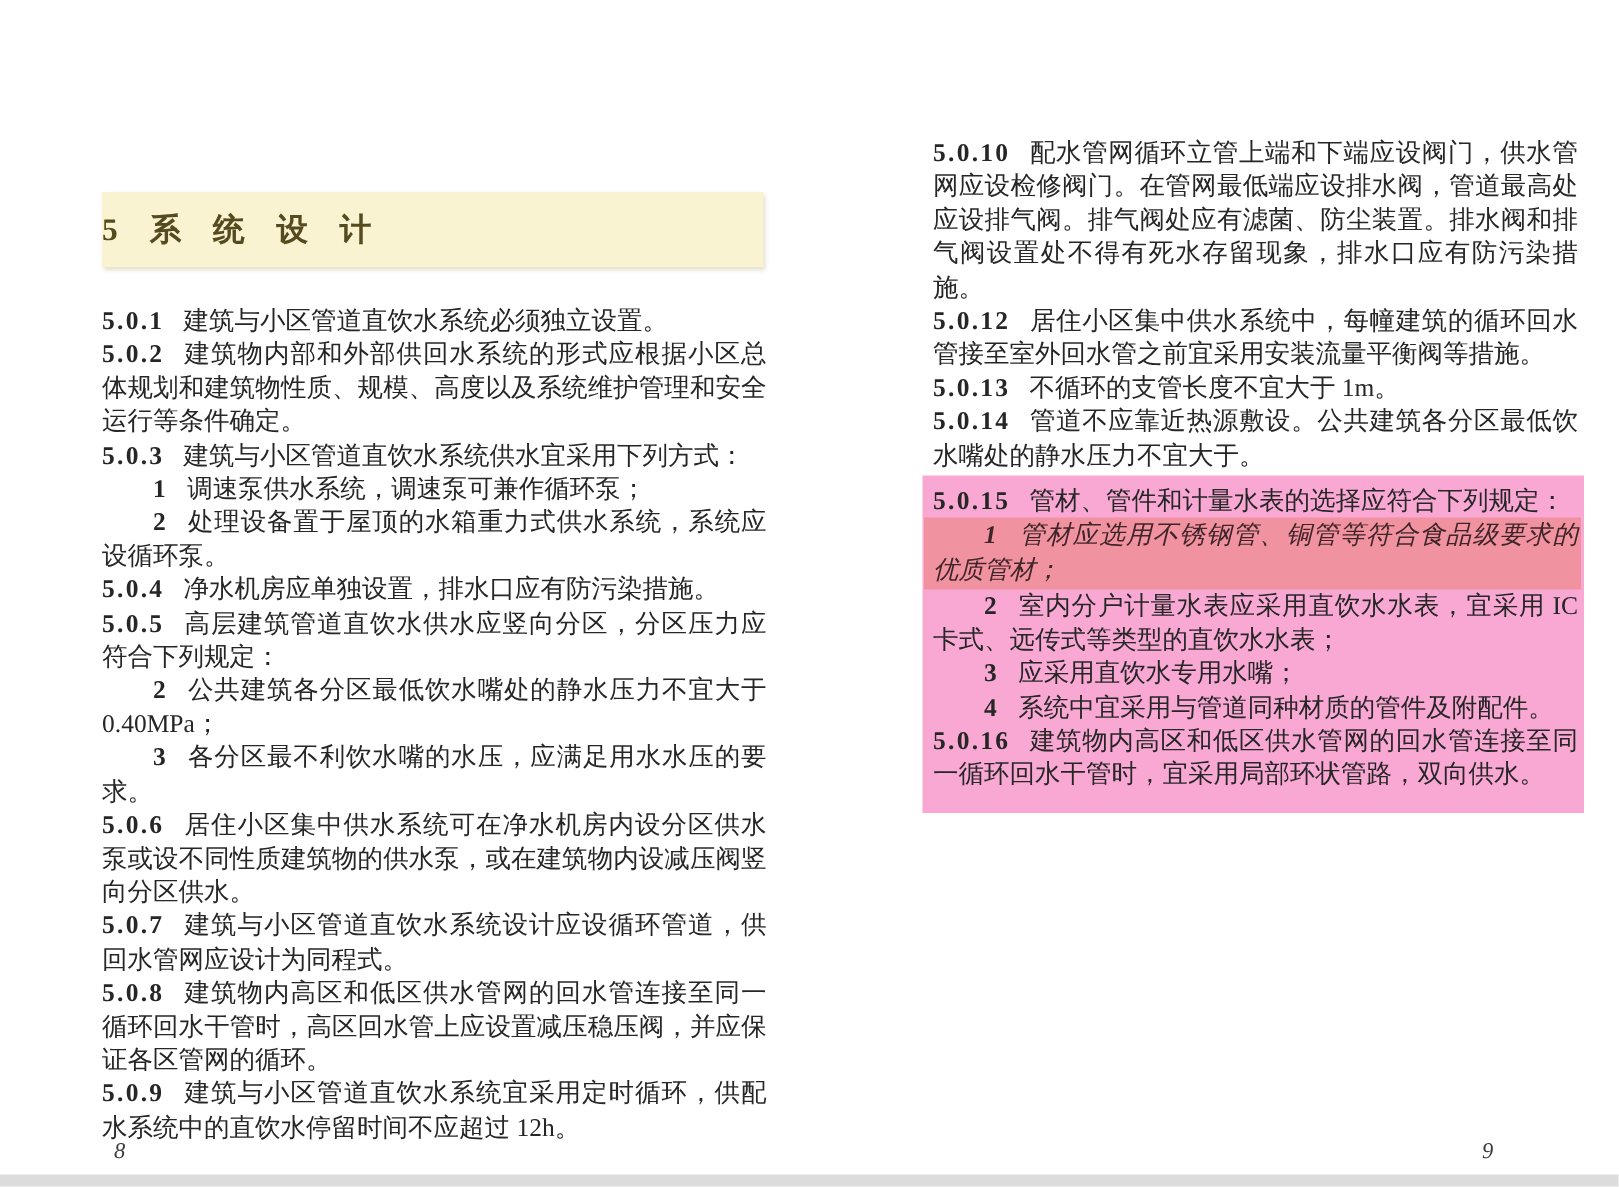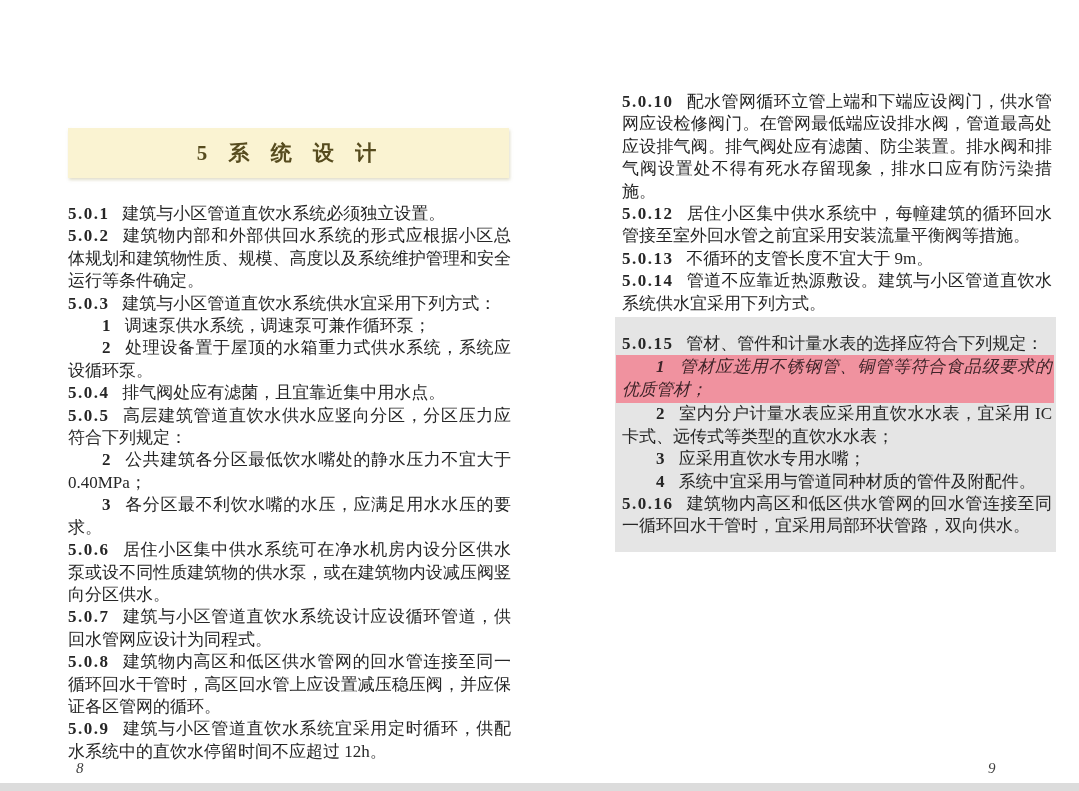--- a/index.html
+++ b/index.html
@@ -27,21 +27,20 @@
   #right-col {
     left: 622px;
     width: 430px;
     top: 78px;
     margin-top: 13px;
   }
   .title-box {
     height: 50px;
     line-height: 50px;
     background: #faf3d2;
-    text-align: center;
     font-size: 21px;
     font-weight: bold;
     color: #564b1e;
     letter-spacing: 4px;
     word-spacing: 8px;
     margin: 0 2px 25px 0;
     box-shadow: 1px 2px 3px rgba(170,160,110,0.35);
   }
   .para {
     margin: 0;
@@ -51,23 +50,23 @@
   }
   .para .num {
     font-weight: bold;
     letter-spacing: 1.5px;
     margin-right: 0.75em;
   }
   .para.item {
     text-indent: 2em;
   }
   .hl-yellow {
-    background: #e5e5e5;
+    background: #f9a8d4;
     margin: 2px -4px 0 -7px;
-    padding: 16px 4px 14px 7px;
+    padding: 6px 4px 14px 7px;
   }
   .hl-pink {
     background: #f0929f;
     color: #3f2429;
     margin: 0 -2px 0 -6px;
     padding: 1px 2px 2px 6px;
     font-style: italic;
   }
   .page-number {
     position: absolute;
@@ -91,37 +90,37 @@
 
 <div id="left-col" class="page-col">
 
   <div class="title-box">5 系 统 设 计</div>
 
   <p class="para clause"><span class="num">5.0.1</span><span class="txt">建筑与小区管道直饮水系统必须独立设置。</span></p>
   <p class="para clause"><span class="num">5.0.2</span><span class="txt">建筑物内部和外部供回水系统的形式应根据小区总体规划和建筑物性质、规模、高度以及系统维护管理和安全运行等条件确定。</span></p>
   <p class="para clause"><span class="num">5.0.3</span><span class="txt">建筑与小区管道直饮水系统供水宜采用下列方式：</span></p>
   <p class="para item"><span class="num">1</span><span class="txt">调速泵供水系统，调速泵可兼作循环泵；</span></p>
   <p class="para item"><span class="num">2</span><span class="txt">处理设备置于屋顶的水箱重力式供水系统，系统应设循环泵。</span></p>
-  <p class="para clause"><span class="num">5.0.4</span><span class="txt">排气阀处应有滤菌，且宜靠近集中用水点。</span></p>
+  <p class="para clause"><span class="num">5.0.4</span><span class="txt">净水机房应单独设置，排水口应有防污染措施。</span></p>
   <p class="para clause"><span class="num">5.0.5</span><span class="txt">高层建筑管道直饮水供水应竖向分区，分区压力应符合下列规定：</span></p>
   <p class="para item"><span class="num">2</span><span class="txt">公共建筑各分区最低饮水嘴处的静水压力不宜大于 0.40MPa；</span></p>
   <p class="para item"><span class="num">3</span><span class="txt">各分区最不利饮水嘴的水压，应满足用水水压的要求。</span></p>
   <p class="para clause"><span class="num">5.0.6</span><span class="txt">居住小区集中供水系统可在净水机房内设分区供水泵或设不同性质建筑物的供水泵，或在建筑物内设减压阀竖向分区供水。</span></p>
   <p class="para clause"><span class="num">5.0.7</span><span class="txt">建筑与小区管道直饮水系统设计应设循环管道，供回水管网应设计为同程式。</span></p>
   <p class="para clause"><span class="num">5.0.8</span><span class="txt">建筑物内高区和低区供水管网的回水管连接至同一循环回水干管时，高区回水管上应设置减压稳压阀，并应保证各区管网的循环。</span></p>
   <p class="para clause"><span class="num">5.0.9</span><span class="txt">建筑与小区管道直饮水系统宜采用定时循环，供配水系统中的直饮水停留时间不应超过 12h。</span></p>
 
 </div>
 
 <div id="right-col" class="page-col">
 
   <p class="para clause"><span class="num">5.0.10</span><span class="txt">配水管网循环立管上端和下端应设阀门，供水管网应设检修阀门。在管网最低端应设排水阀，管道最高处应设排气阀。排气阀处应有滤菌、防尘装置。排水阀和排气阀设置处不得有死水存留现象，排水口应有防污染措施。</span></p>
   <p class="para clause"><span class="num">5.0.12</span><span class="txt">居住小区集中供水系统中，每幢建筑的循环回水管接至室外回水管之前宜采用安装流量平衡阀等措施。</span></p>
-  <p class="para clause"><span class="num">5.0.13</span><span class="txt">不循环的支管长度不宜大于 9m。</span></p>
-  <p class="para clause"><span class="num">5.0.14</span><span class="txt">管道不应靠近热源敷设。建筑与小区管道直饮水系统供水宜采用下列方式。</span></p>
+  <p class="para clause"><span class="num">5.0.13</span><span class="txt">不循环的支管长度不宜大于 1m。</span></p>
+  <p class="para clause"><span class="num">5.0.14</span><span class="txt">管道不应靠近热源敷设。公共建筑各分区最低饮水嘴处的静水压力不宜大于。</span></p>
 
   <div class="hl-yellow">
     <p class="para clause"><span class="num">5.0.15</span><span class="txt">管材、管件和计量水表的选择应符合下列规定：</span></p>
     <div class="hl-pink">
       <p class="para item"><span class="num">1</span><span class="txt">管材应选用不锈钢管、铜管等符合食品级要求的优质管材；</span></p>
     </div>
     <p class="para item"><span class="num">2</span><span class="txt">室内分户计量水表应采用直饮水水表，宜采用 IC 卡式、远传式等类型的直饮水水表；</span></p>
     <p class="para item"><span class="num">3</span><span class="txt">应采用直饮水专用水嘴；</span></p>
     <p class="para item"><span class="num">4</span><span class="txt">系统中宜采用与管道同种材质的管件及附配件。</span></p>
     <p class="para clause"><span class="num">5.0.16</span><span class="txt">建筑物内高区和低区供水管网的回水管连接至同一循环回水干管时，宜采用局部环状管路，双向供水。</span></p>

